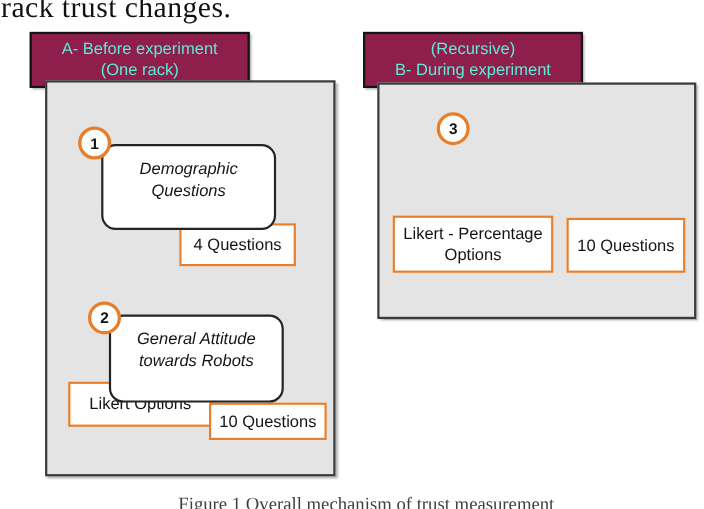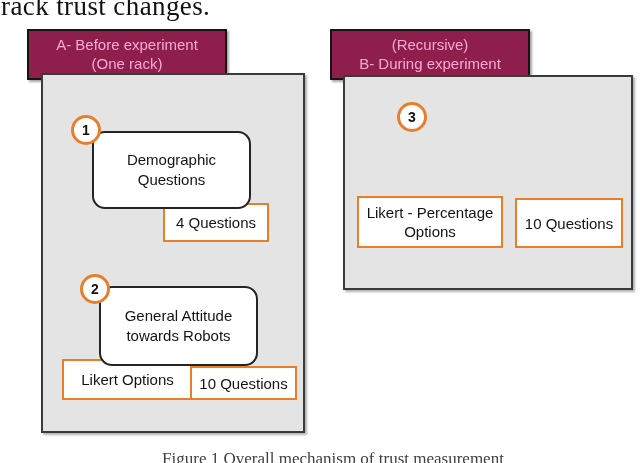--- a/index.html
+++ b/index.html
@@ -21,21 +21,21 @@
     position:absolute;left:1px;top:-9px;
     font-family:"Liberation Serif",serif;
     font-size:27px;letter-spacing:.4px;color:#111;
     white-space:nowrap;
   }
   .tab{
     position:absolute;
     box-sizing:border-box;
     background:var(--maroon);
     border:2px solid #151515;
-    color:#f9a8d4;
+    color:#5eead4;
     text-align:center;
     font-size:15px;line-height:19px;
     padding-top:4px;
     z-index:1;
     box-shadow:2px 2px 2px rgba(0,0,0,.35);
   }
   #tab-a{left:27px;top:29px;width:200px;height:51px;}
   #tab-b{left:330px;top:29px;width:200px;height:51px;}
   .panel-body{
     position:absolute;
@@ -46,25 +46,26 @@
     box-shadow:2px 2px 2px rgba(0,0,0,.3);
   }
   #panel-a-body{left:41px;top:73px;width:264px;height:360px;}
   #panel-b-body{left:343px;top:75px;width:290px;height:215px;}
   .round-box{
     position:absolute;
     box-sizing:border-box;
     background:#fff;
     border:2px solid #242424;
     border-radius:13px;
-    display:flex;align-items:center;justify-content:center;
+    display:flex;align-items:flex-start;justify-content:center;
     text-align:center;
     font-size:15px;line-height:20px;
     z-index:4;
-    padding:0 14px;
+    padding:11px 14px;
+    font-style:italic;
   }
   #step1-box{left:92px;top:131px;width:159px;height:78px;}
   #step2-box{left:99px;top:286px;width:159px;height:80px;}
   #step3-box{left:408px;top:122px;width:162px;height:80px;}
   .num-circle{
     position:absolute;
     box-sizing:border-box;
     width:30px;height:30px;
     background:#fff;
     border:3px solid var(--orange);
@@ -81,21 +82,21 @@
     box-sizing:border-box;
     background:#fff;
     border:2px solid var(--orange);
     display:flex;align-items:center;justify-content:center;
     text-align:center;
     font-size:15px;line-height:19px;
     z-index:3;
     padding:0 4px;
   }
   #tag-a1{left:163px;top:203px;width:106px;height:39px;}
-  #tag-a2{left:62px;top:359px;width:131px;height:41px;text-align:center;}
+  #tag-a2{left:62px;top:347px;width:131px;height:41px;text-align:center;}
   #tag-a3{left:190px;top:366px;width:107px;height:34px;}
   #tag-b1{left:357px;top:196px;width:146px;height:52px;justify-content:center;}
   #tag-b2{left:515px;top:198px;width:108px;height:50px;}
   .caption{
     position:absolute;
     left:26px;width:614px;top:449px;
     text-align:center;
     font-family:"Liberation Serif",serif;
     font-size:17px;color:#3f3f3f;
     white-space:nowrap;

